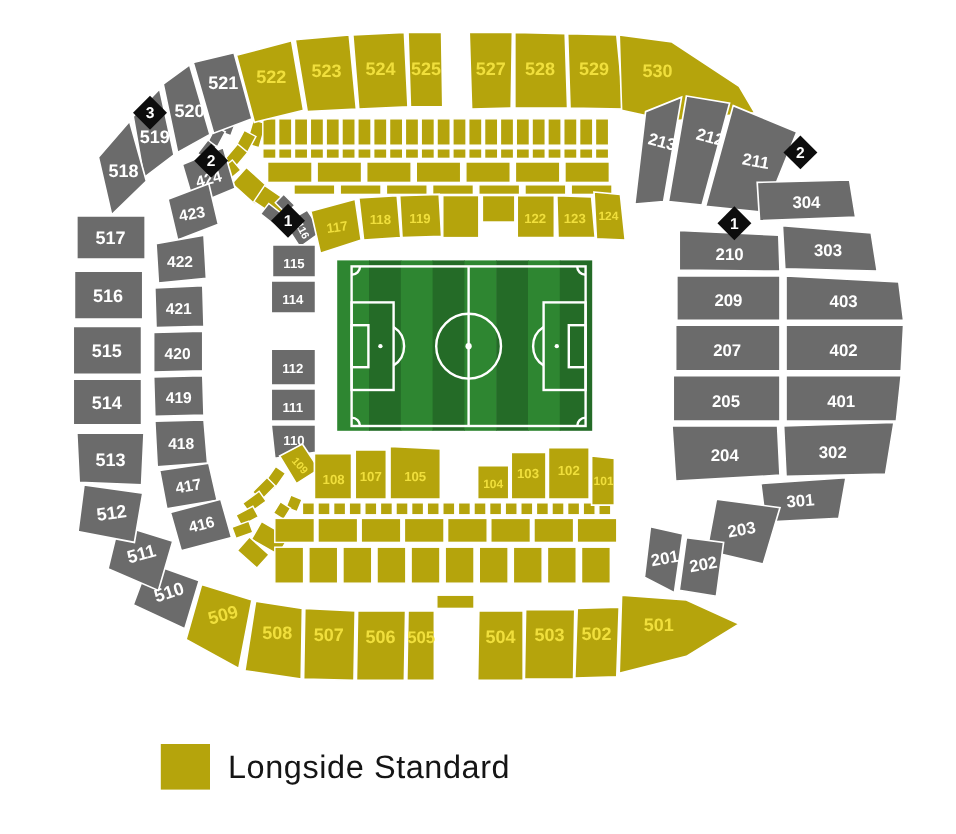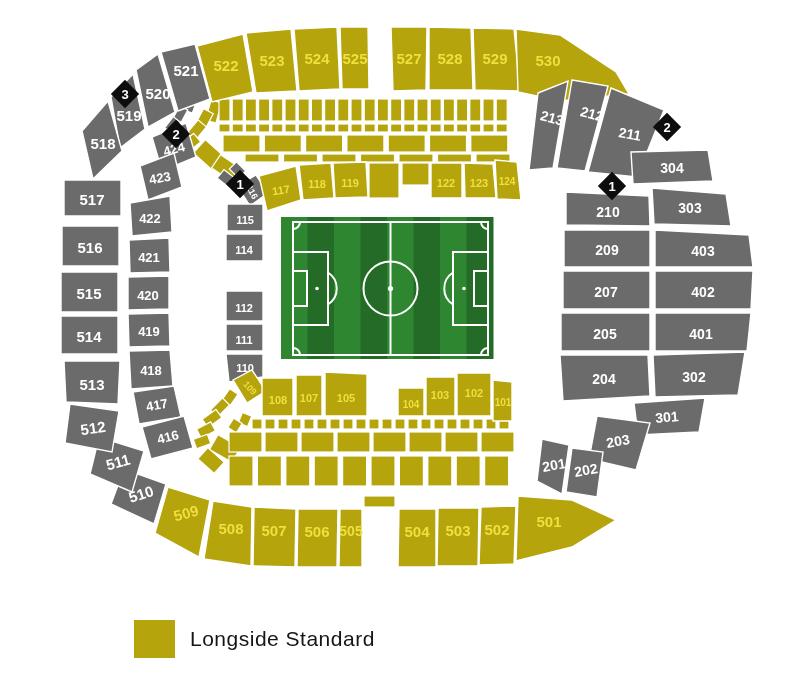--- a/index.html
+++ b/index.html
@@ -1,21 +1,21 @@
 <!DOCTYPE html>
 <html><head>
 <meta charset="utf-8">
 <style>
   html,body{margin:0;padding:0;background:#ffffff;}
   .stage{position:relative;width:797px;height:695px;background:#fff;overflow:hidden;
          font-family:"Liberation Sans",sans-serif;}
   svg text{font-family:"Liberation Sans",sans-serif;font-weight:700;}
   .legend{position:absolute;left:134px;top:620px;display:flex;align-items:center;gap:15px;}
   .legend .swatch{width:41px;height:38px;display:inline-block;}
-  .legend .legend-label{font-size:21px;color:#151515;font-weight:400;letter-spacing:0.5px;}
+  .legend .legend-label{font-size:27px;color:#151515;font-weight:400;letter-spacing:0.5px;}
 </style>
 </head>
 <body>
 
 <div class="stage">
   <svg id="stadium" width="797" height="610" viewBox="0 0 797 610">
       <g>
         <rect x="369" y="163" width="30" height="35" fill="#b5a40c" stroke="#ffffff" stroke-width="1.2"></rect>
         <rect x="402" y="163" width="27" height="22" fill="#b5a40c" stroke="#ffffff" stroke-width="1.2"></rect>
         <rect x="364" y="496" width="31" height="11" fill="#b5a40c" stroke="#ffffff" stroke-width="1.2"></rect>

